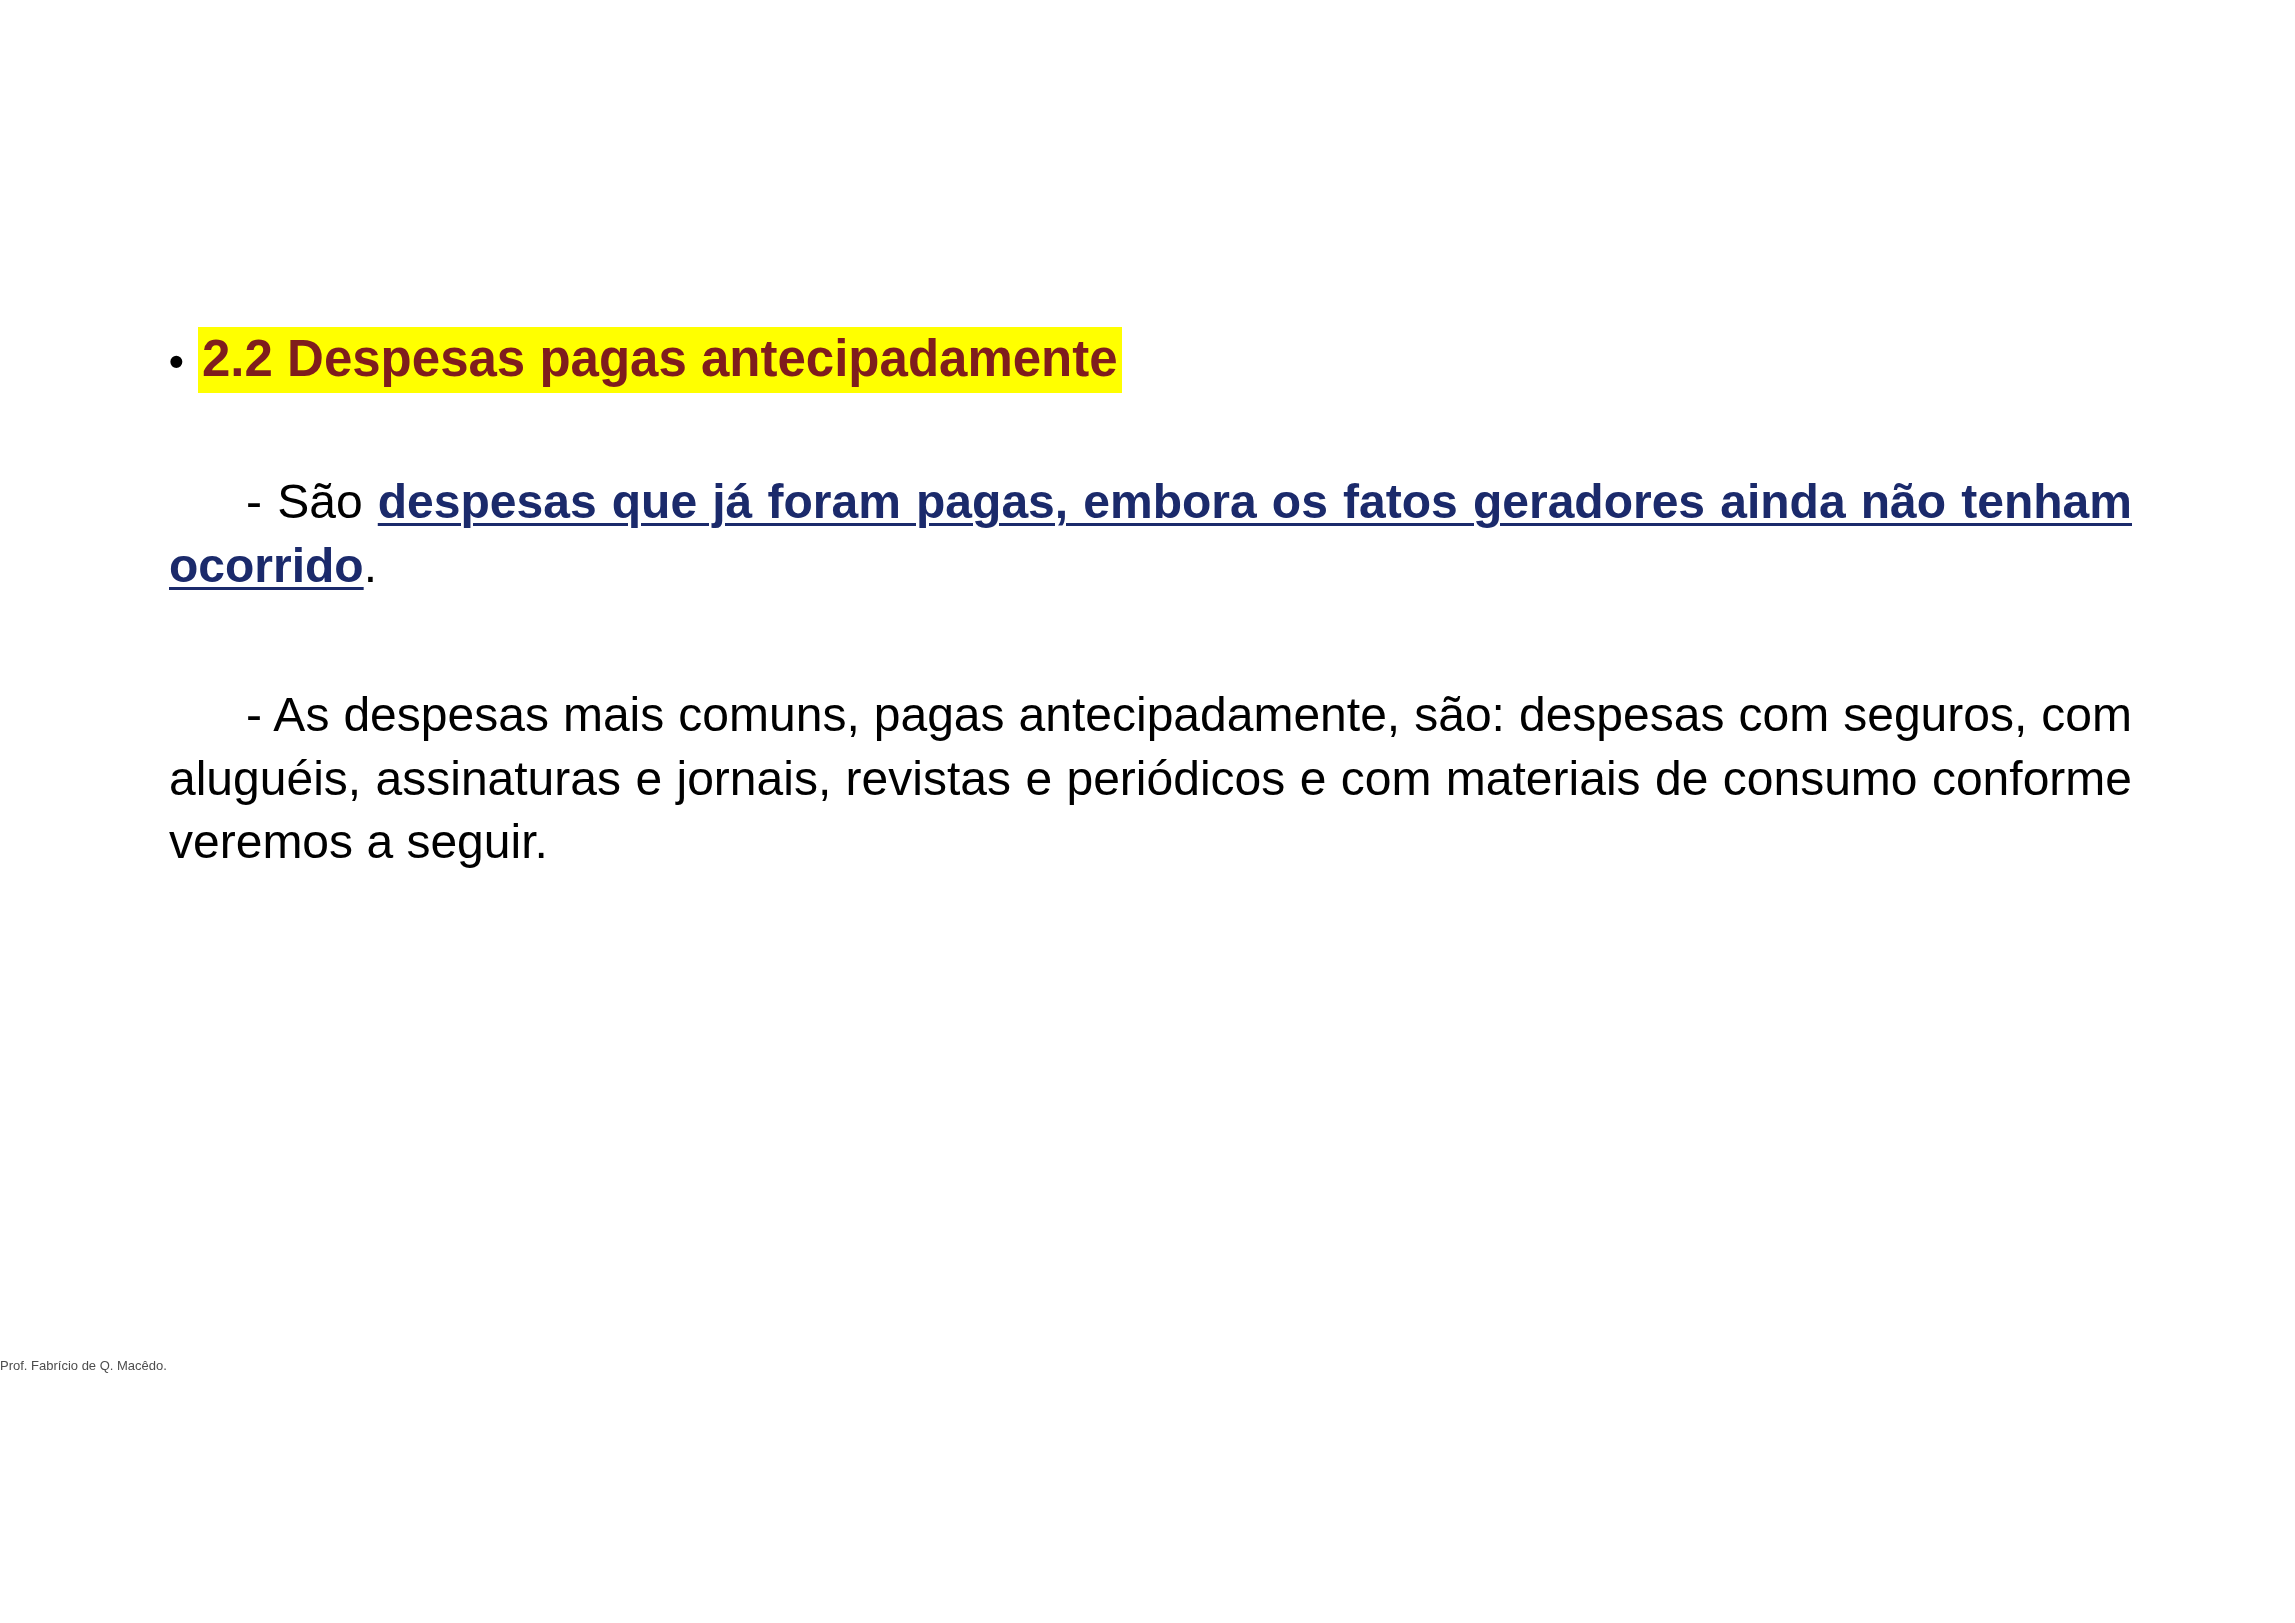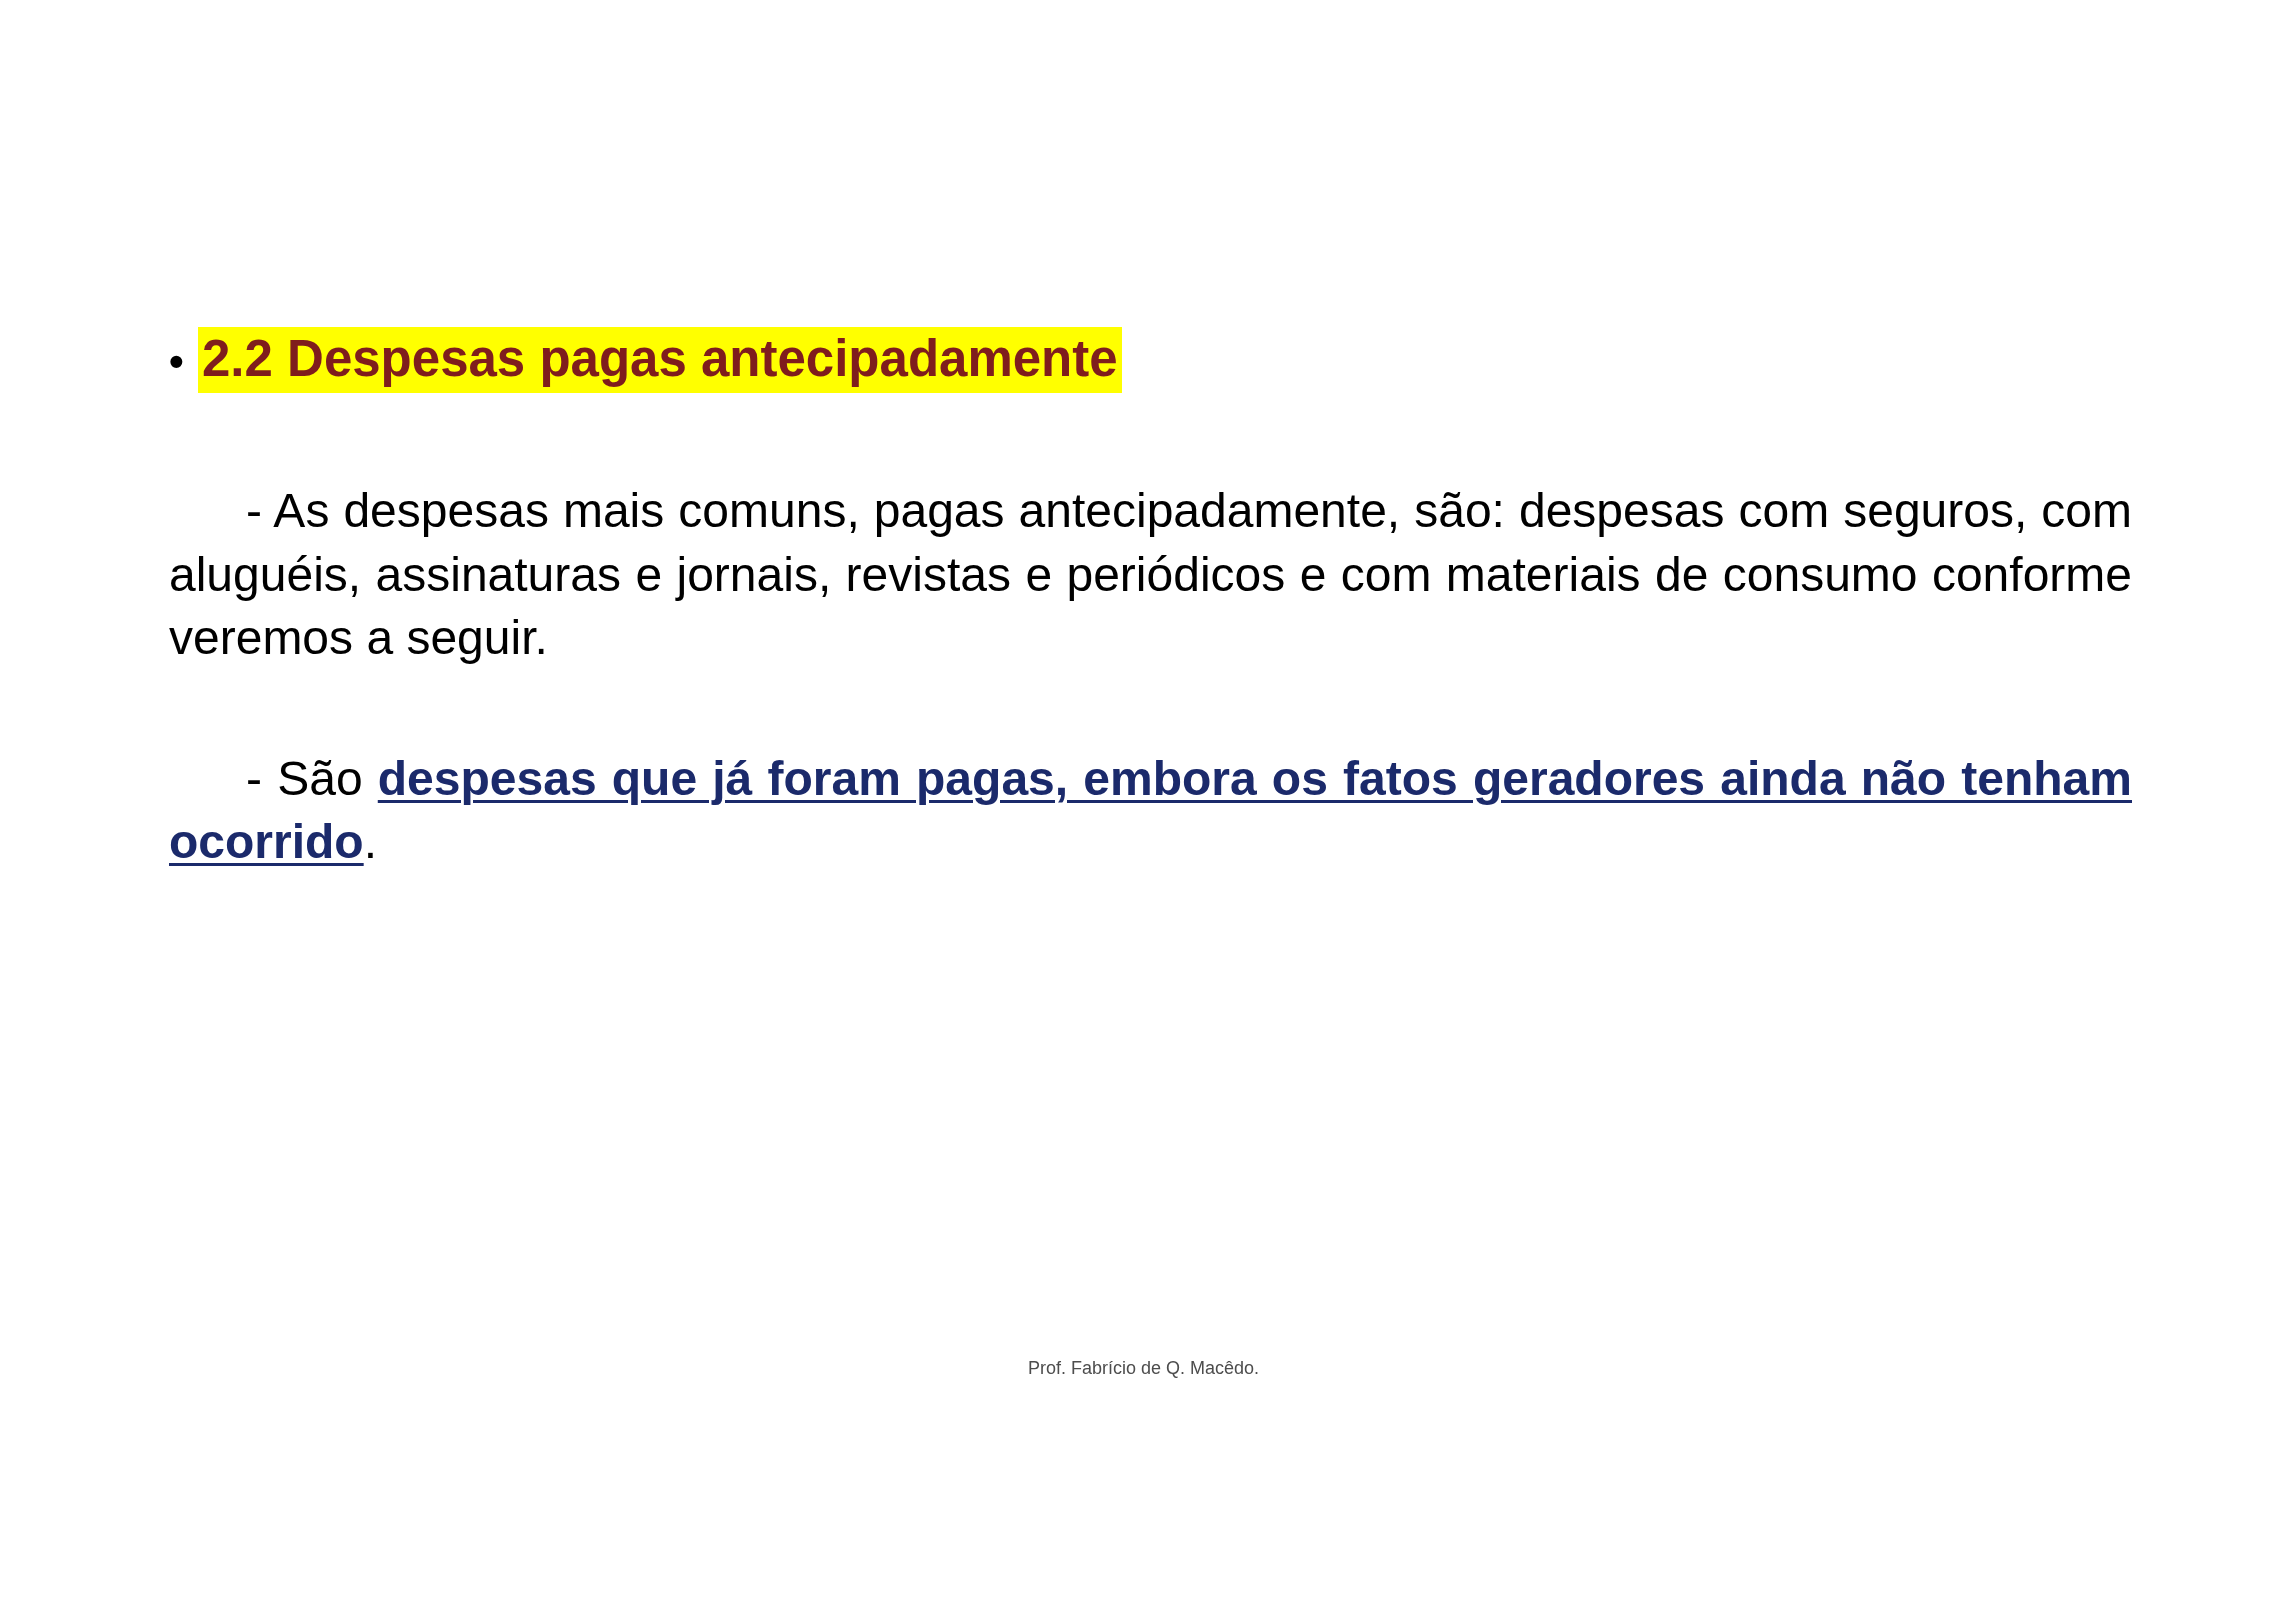--- a/index.html
+++ b/index.html
@@ -71,44 +71,44 @@
     font-weight: bold;
     text-decoration: underline;
     text-decoration-thickness: 3.3px;
     text-underline-offset: 5.2px;
   }
   .footer {
     position: absolute;
     left: 0;
     right: 8px;
     top: 1358px;
-    text-align: center;
-    font-size: 18px;
+    text-align: left;
+    font-size: 13px;
     color: #4d4d4d;
     font-family: "Liberation Sans", sans-serif;
   }
 </style>
 </head>
 <body>
 
 <div class="slide">
 
   <div class="content">
 
     <div class="bullet-line">
       <span class="bullet-mark">•</span>
       <span class="highlight">2.2 Despesas pagas antecipadamente</span>
     </div>
 
+    <p class="para first">
+      <span class="indent"></span><span>- São </span><span class="navy-underline">despesas que já foram pagas, embora os fatos geradores ainda não tenham ocorrido</span><span>.</span>
+    </p>
+
     <p class="para second">
       <span class="indent"></span><span>- As despesas mais comuns, pagas antecipadamente, são: despesas com seguros, com aluguéis, assinaturas e jornais, revistas e periódicos e com materiais de consumo conforme veremos a seguir.</span>
-    </p>
-
-    <p class="para first">
-      <span class="indent"></span><span>- São </span><span class="navy-underline">despesas que já foram pagas, embora os fatos geradores ainda não tenham ocorrido</span><span>.</span>
     </p>
 
   </div>
 
   <div class="footer">Prof. Fabrício de Q. Macêdo.</div>
 
 </div>
 
 
 </body></html>

